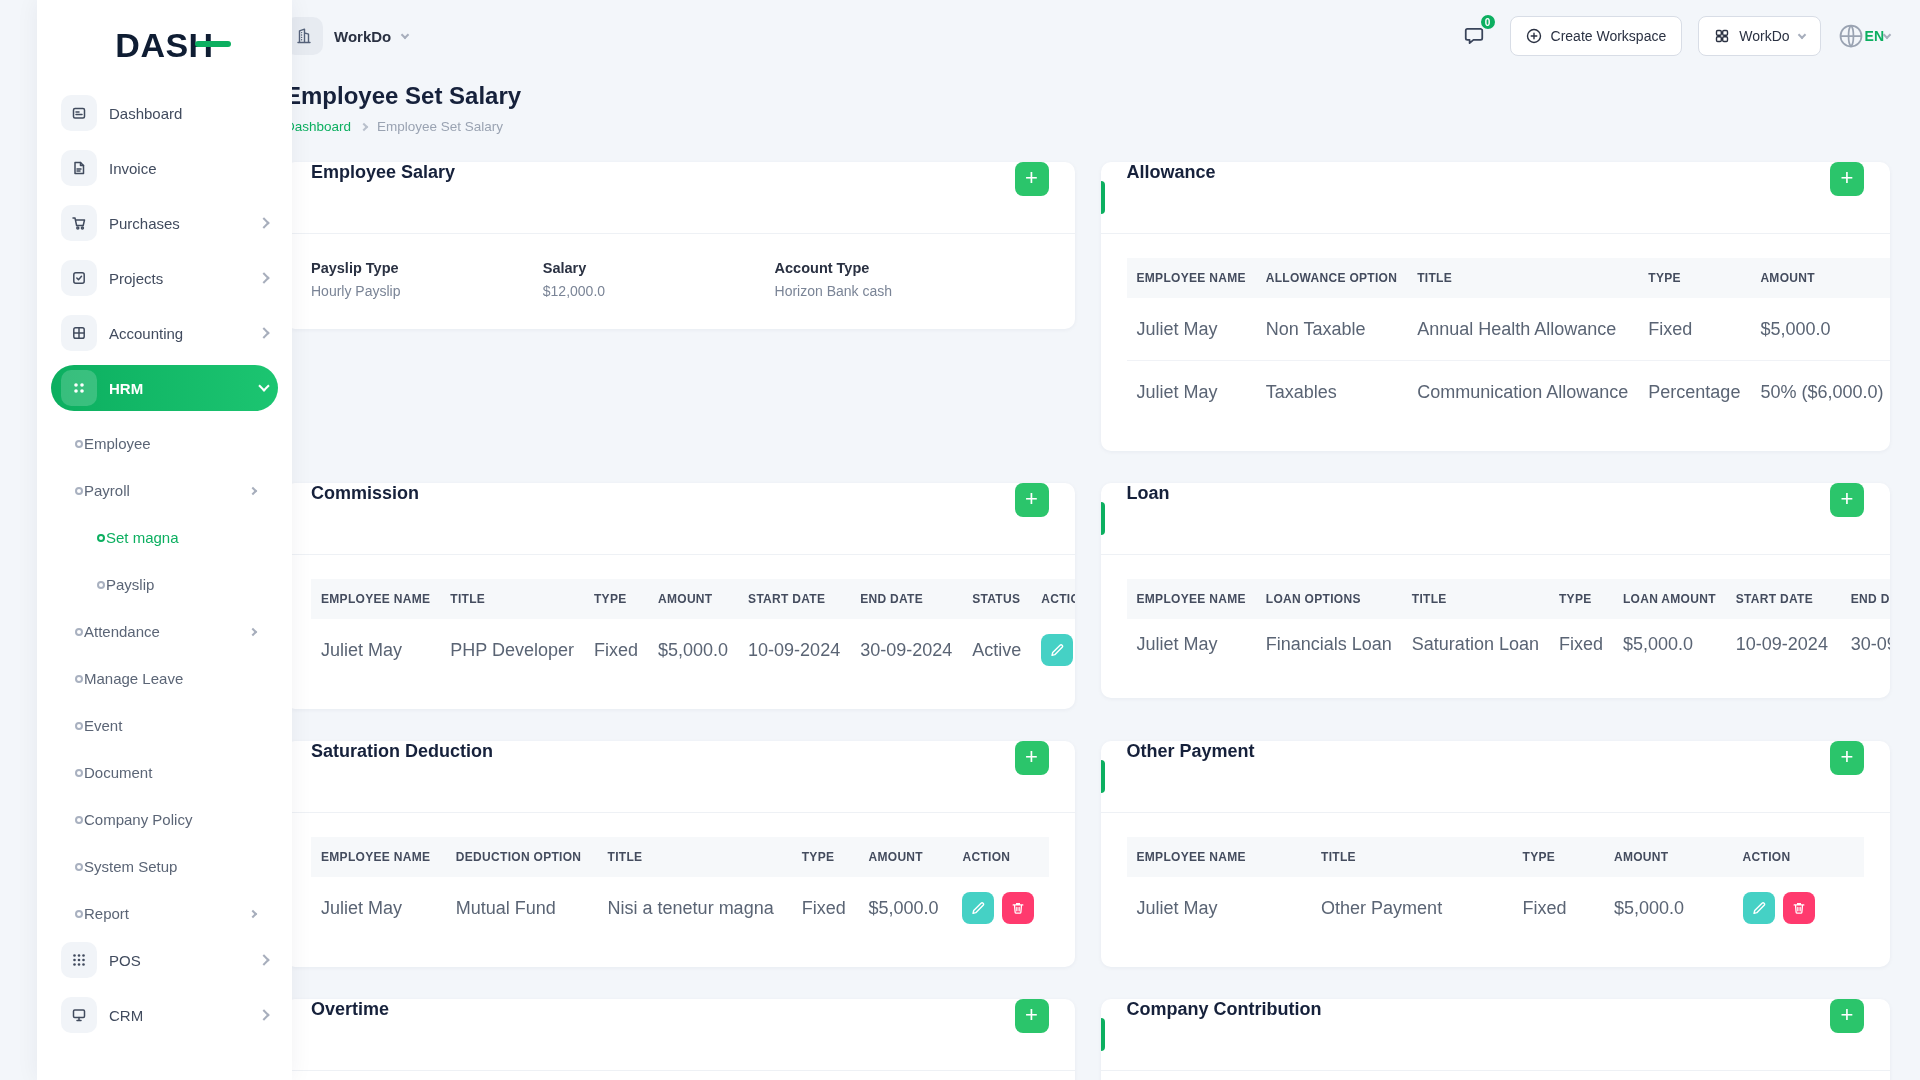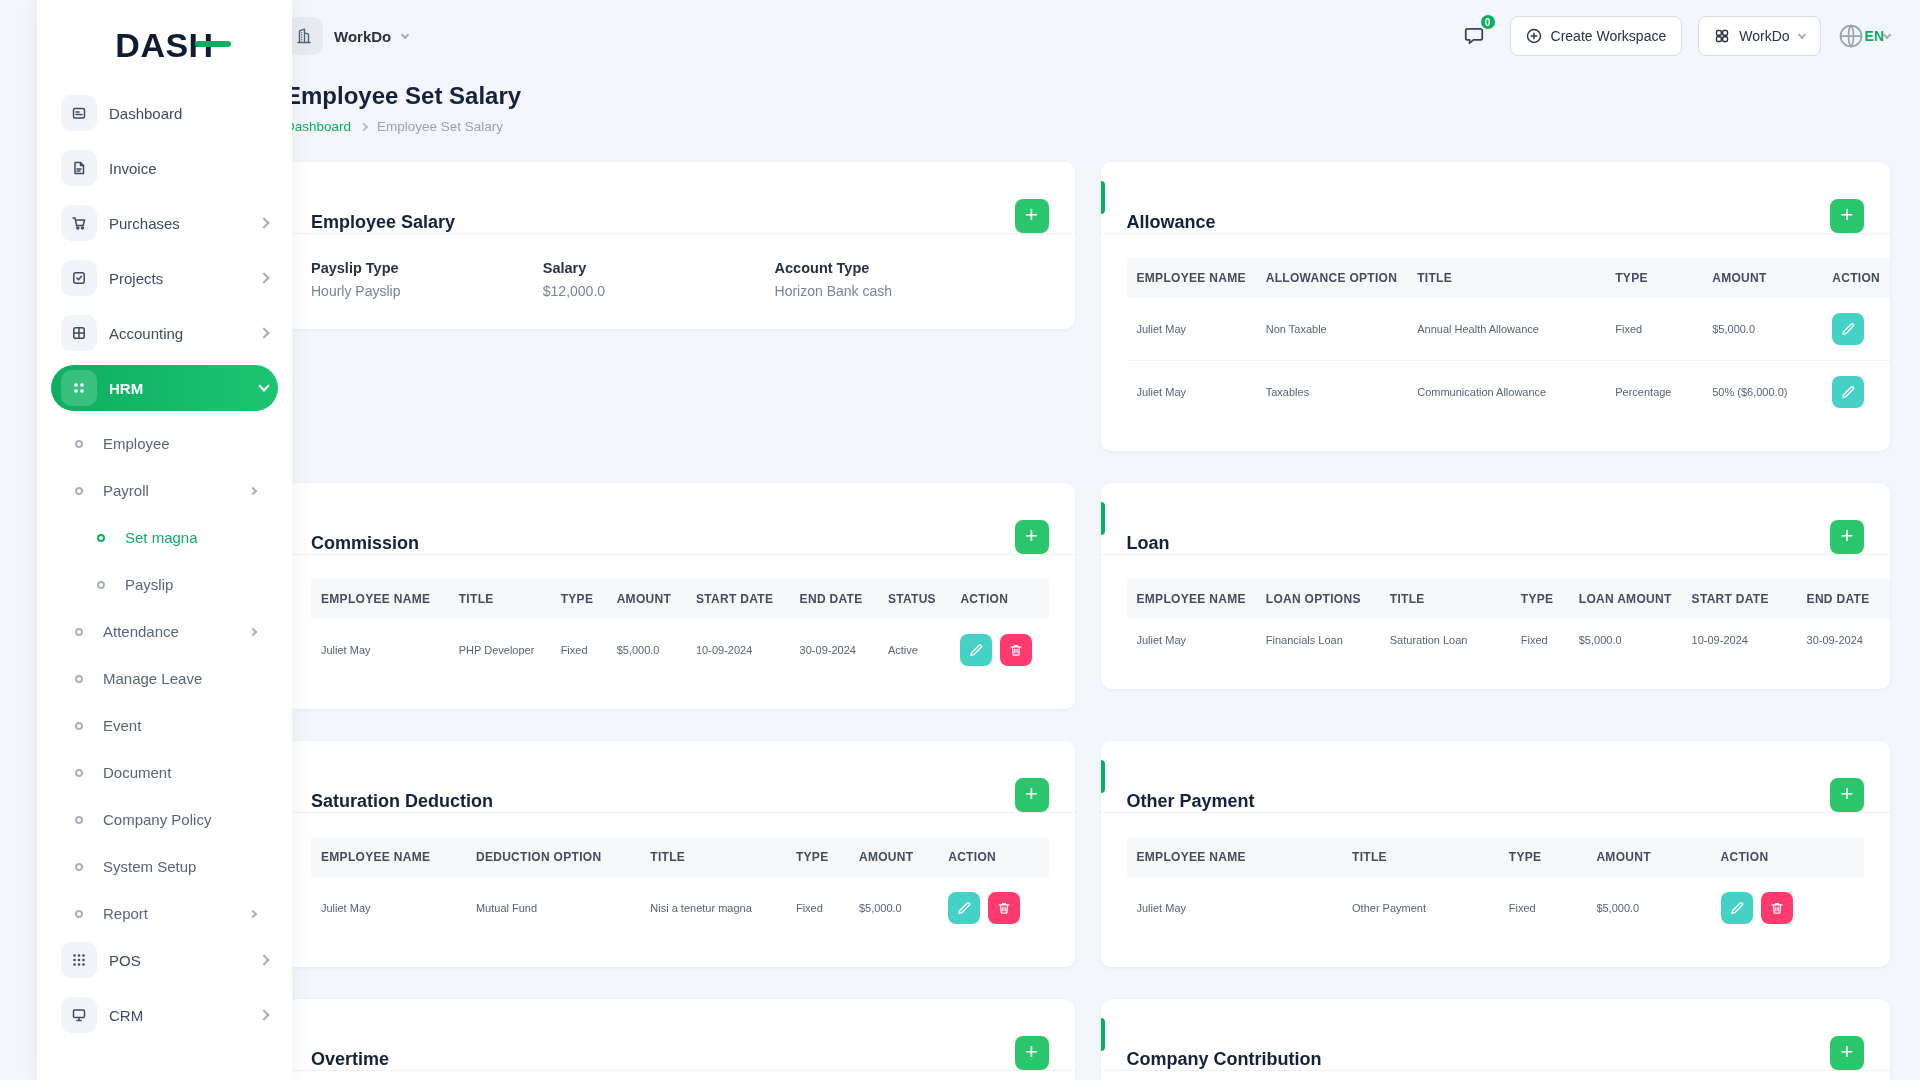--- a/index.html
+++ b/index.html
@@ -19,21 +19,21 @@
     display:flex; align-items:center; justify-content:center; flex:none; }
   .nav-label { font-size:15px; color:#414b5e; flex:1; white-space:nowrap; }
   .chev { width:8px; height:8px; border-right:2px solid #a7aebc; border-bottom:2px solid #a7aebc;
     transform:rotate(-45deg); flex:none; }
   .chev.down { transform:rotate(45deg); margin-top:-4px; }
   .chev.white { border-color:#fff; }
   .chev.sm { width:6px; height:6px; }
   .nav-item.active { background:linear-gradient(90deg,var(--accent,#0caf60),#1cc571); }
   .nav-item.active .nav-icon { background:rgba(255,255,255,.18); color:#fff; }
   .nav-item.active .nav-label { color:#fff; font-weight:700; }
-  .sub-item { display:flex; align-items:center; gap:20px; height:47px; padding-left:24px; cursor:pointer; }
+  .sub-item { display:flex; align-items:center; gap:1px; height:47px; padding-left:24px; cursor:pointer; }
   .sub-item .dot { width:8px; height:8px; border:2px solid #a9b1c0; border-radius:50%; flex:none; }
   .sub-label { font-size:15px; color:#5b6576; flex:1; white-space:nowrap; }
   .sub-item .chev { margin-right:22px; }
   .sub-item.lvl2 { padding-left:46px; }
   .sub-item.active .dot { border-color:var(--accent,#0caf60); }
   .sub-item.active .sub-label { color:var(--accent,#0caf60); }
 
   
   .main { margin-left:255px; }
   .topbar { height:72px; display:flex; align-items:center; padding:0 30px; }
@@ -58,21 +58,21 @@
   .page-title { font-size:24px; font-weight:700; color:#16213b; }
   .breadcrumb { display:flex; align-items:center; gap:10px; margin-top:9px; font-size:13.5px; }
   .bc-home { color:var(--accent,#0caf60); cursor:pointer; }
   .bc-sep { width:6px; height:6px; border-right:2px solid #b9c0cc; border-bottom:2px solid #b9c0cc;
     transform:rotate(-45deg); }
   .bc-current { color:#9aa3b2; }
 
   
   .grid { margin-top:28px; display:grid; grid-template-columns:1fr 1fr; gap:32px 26px; align-items:start; }
   .card { background:#fff; border-radius:10px; box-shadow:0 1px 4px rgba(25,40,70,.05); overflow:hidden; }
-  .card-header { height:72px; display:flex; align-items:flex-end; padding:0 26px;
+  .card-header { height:72px; display:flex; align-items:flex-start; padding:0 26px;
     border-bottom:1px solid #eef1f5; position:relative; }
   .card-header::before { content:""; position:absolute; left:0; top:19px; bottom:19px; width:4px;
     background:var(--accent,#0caf60); border-radius:0 4px 4px 0; }
   .card-title { font-size:18px; font-weight:700; color:#16213b; flex:1; }
   .btn-add { width:34px; height:34px; border-radius:8px; background:var(--add-green,#2bc56b);
     border:none; color:#fff; font-size:22px; line-height:1; display:flex; align-items:center;
     justify-content:center; cursor:pointer; padding-bottom:3px; font-family:inherit; }
   .card.stub { min-height:150px; }
 
   
@@ -80,21 +80,21 @@
   .field-label { font-size:14.5px; font-weight:700; color:#2a3142; }
   .field-value { margin-top:7px; font-size:14px; color:#7a8496; }
 
   
   .table-zone { padding:24px 26px 28px; }
   .clip { overflow:hidden; }
   table.tbl { border-collapse:collapse; }
   table.tbl.full { width:100%; }
   .tbl th { background:#f6f8fa; font-size:12px; font-weight:700; color:#444c5e; text-align:left;
     padding:13px 10px; white-space:nowrap; letter-spacing:.3px; }
-  .tbl td { font-size:11px; color:#5a6474; padding:15px 10px; white-space:nowrap; }
+  .tbl td { font-size:18px; color:#5a6474; padding:15px 10px; white-space:nowrap; }
   .tbl tbody tr + tr td { border-top:1px solid #f0f2f6; }
   .acts { display:flex; gap:8px; }
   .act { width:32px; height:32px; border-radius:8px; border:none; display:flex; align-items:center;
     justify-content:center; color:#fff; cursor:pointer; flex:none; }
   .act.edit { background:var(--edit-teal,#45d1c5); }
   .act.del { background:var(--delete-pink,#ff3a6e); }
 </style>
 </head>
 <body>
 

